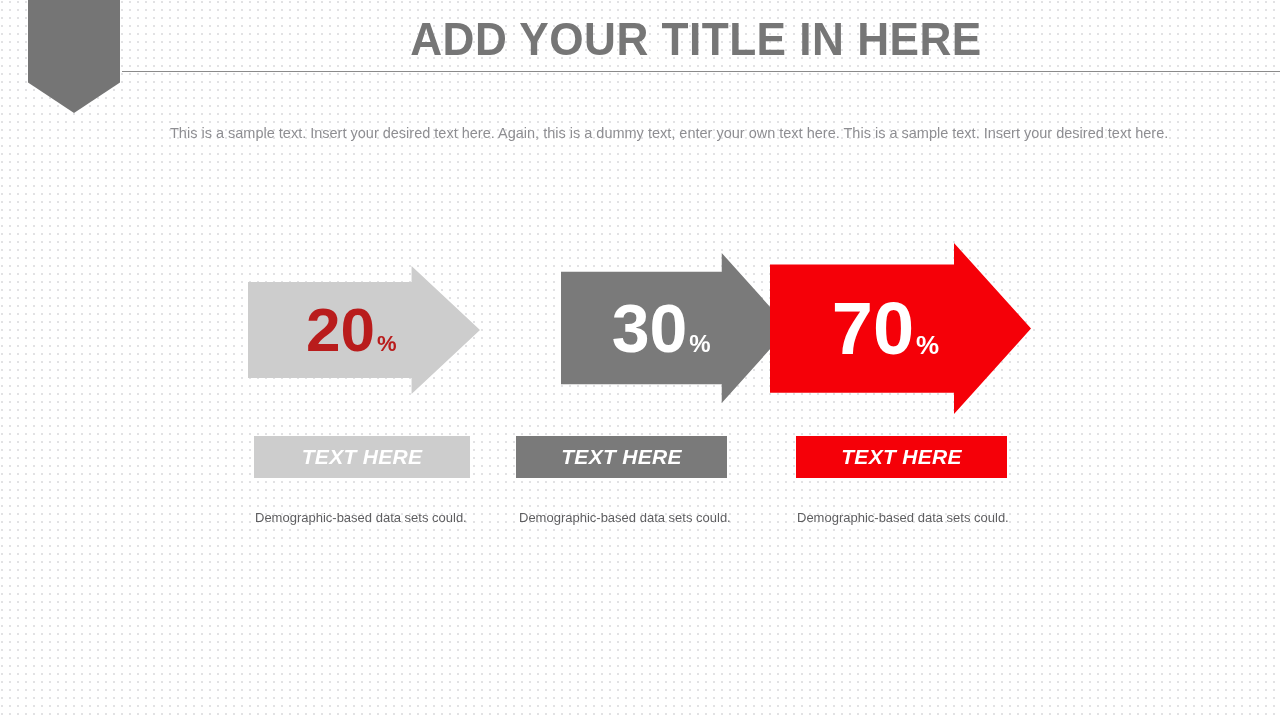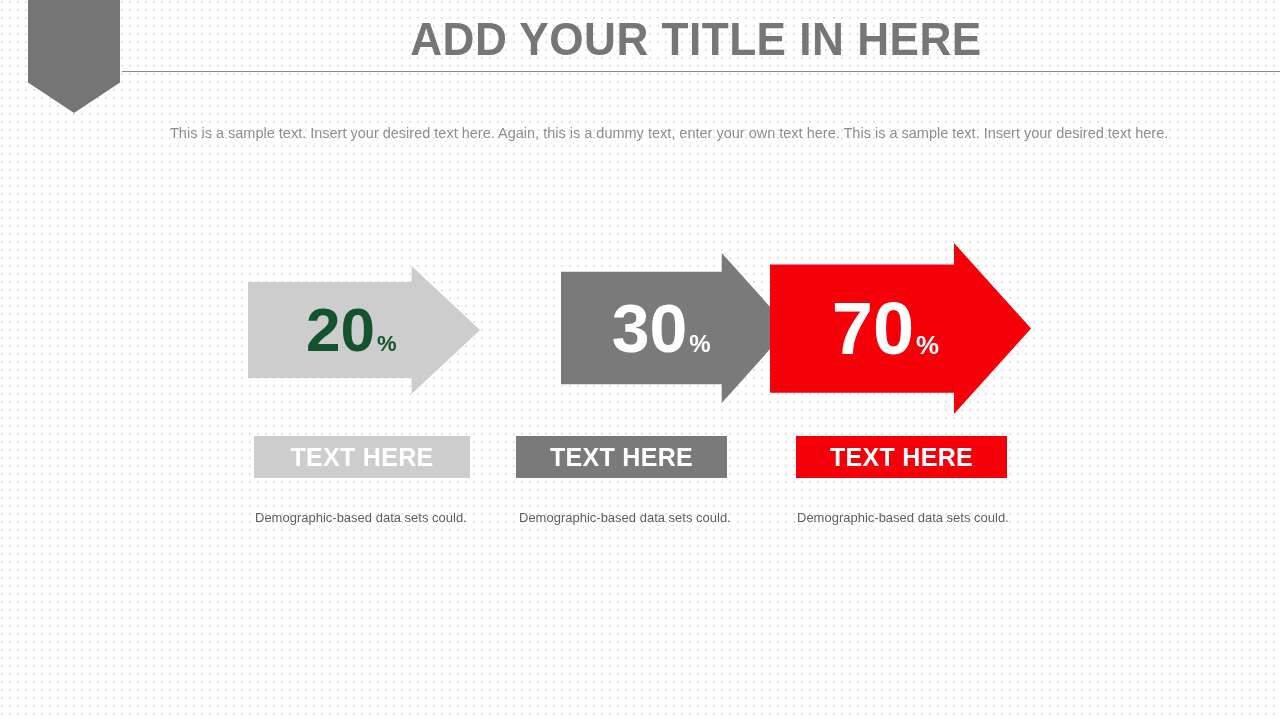--- a/index.html
+++ b/index.html
@@ -110,21 +110,21 @@
   }
 
   
   #arrow-1 {
     left: 248px;
     top: 266px;
     width: 232px;
     height: 128px;
     background: #cdcdcd;
   }
-  #arrow-1 .arrow-value { color: #14532d; font-size: 62px; }
+  #arrow-1 .arrow-value { color: #b91c1c; font-size: 62px; }
   #arrow-1 .pct { font-size: 22px; margin-left: 2px; }
 
   
   #arrow-2 {
     left: 513px;
     top: 253px;
     width: 228px;
     height: 150px;
     background: #7a7a7a;
     margin-left: 48px;
@@ -144,23 +144,24 @@
   #arrow-3 .pct { font-size: 26px; margin-left: 2px; }
 
   
   .chip {
     position: absolute;
     height: 42px;
     display: flex;
     align-items: center;
     justify-content: center;
     color: #ffffff;
-    font-size: 25px;
+    font-size: 21px;
     font-weight: bold;
     letter-spacing: 0.3px;
+    font-style: italic;
   }
   #chip-1 { left: 254px; top: 436px; width: 216px; background: #cdcdcd; }
   #chip-2 { left: 516px; top: 436px; width: 211px; background: #7a7a7a; }
   #chip-3 { left: 796px; top: 436px; width: 211px; background: #f50008; }
 
   
   .desc {
     position: absolute;
     top: 504px;
     width: 248px;

